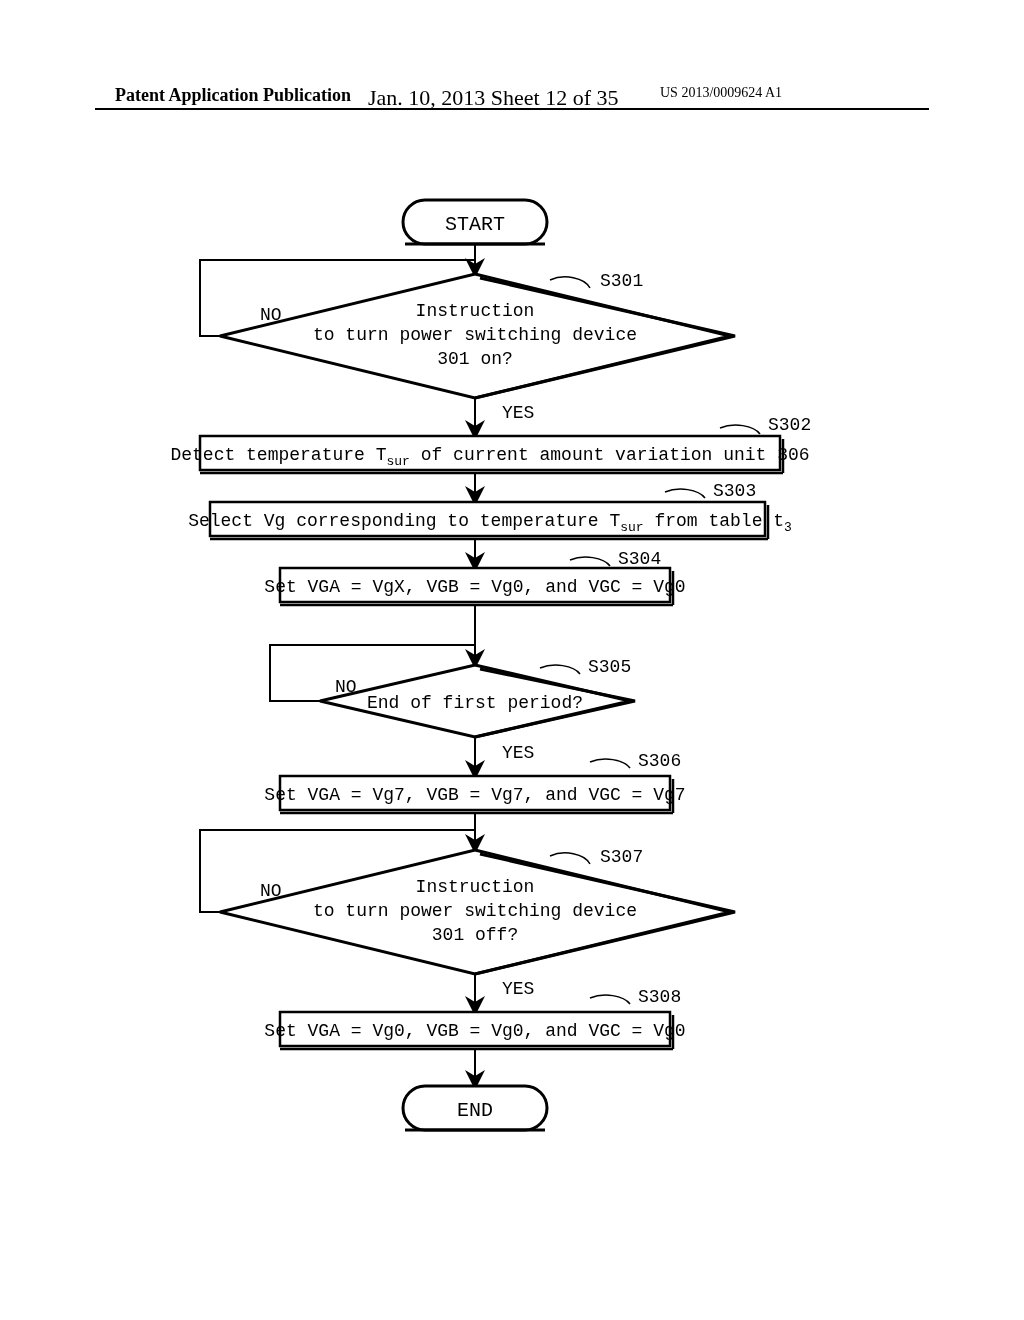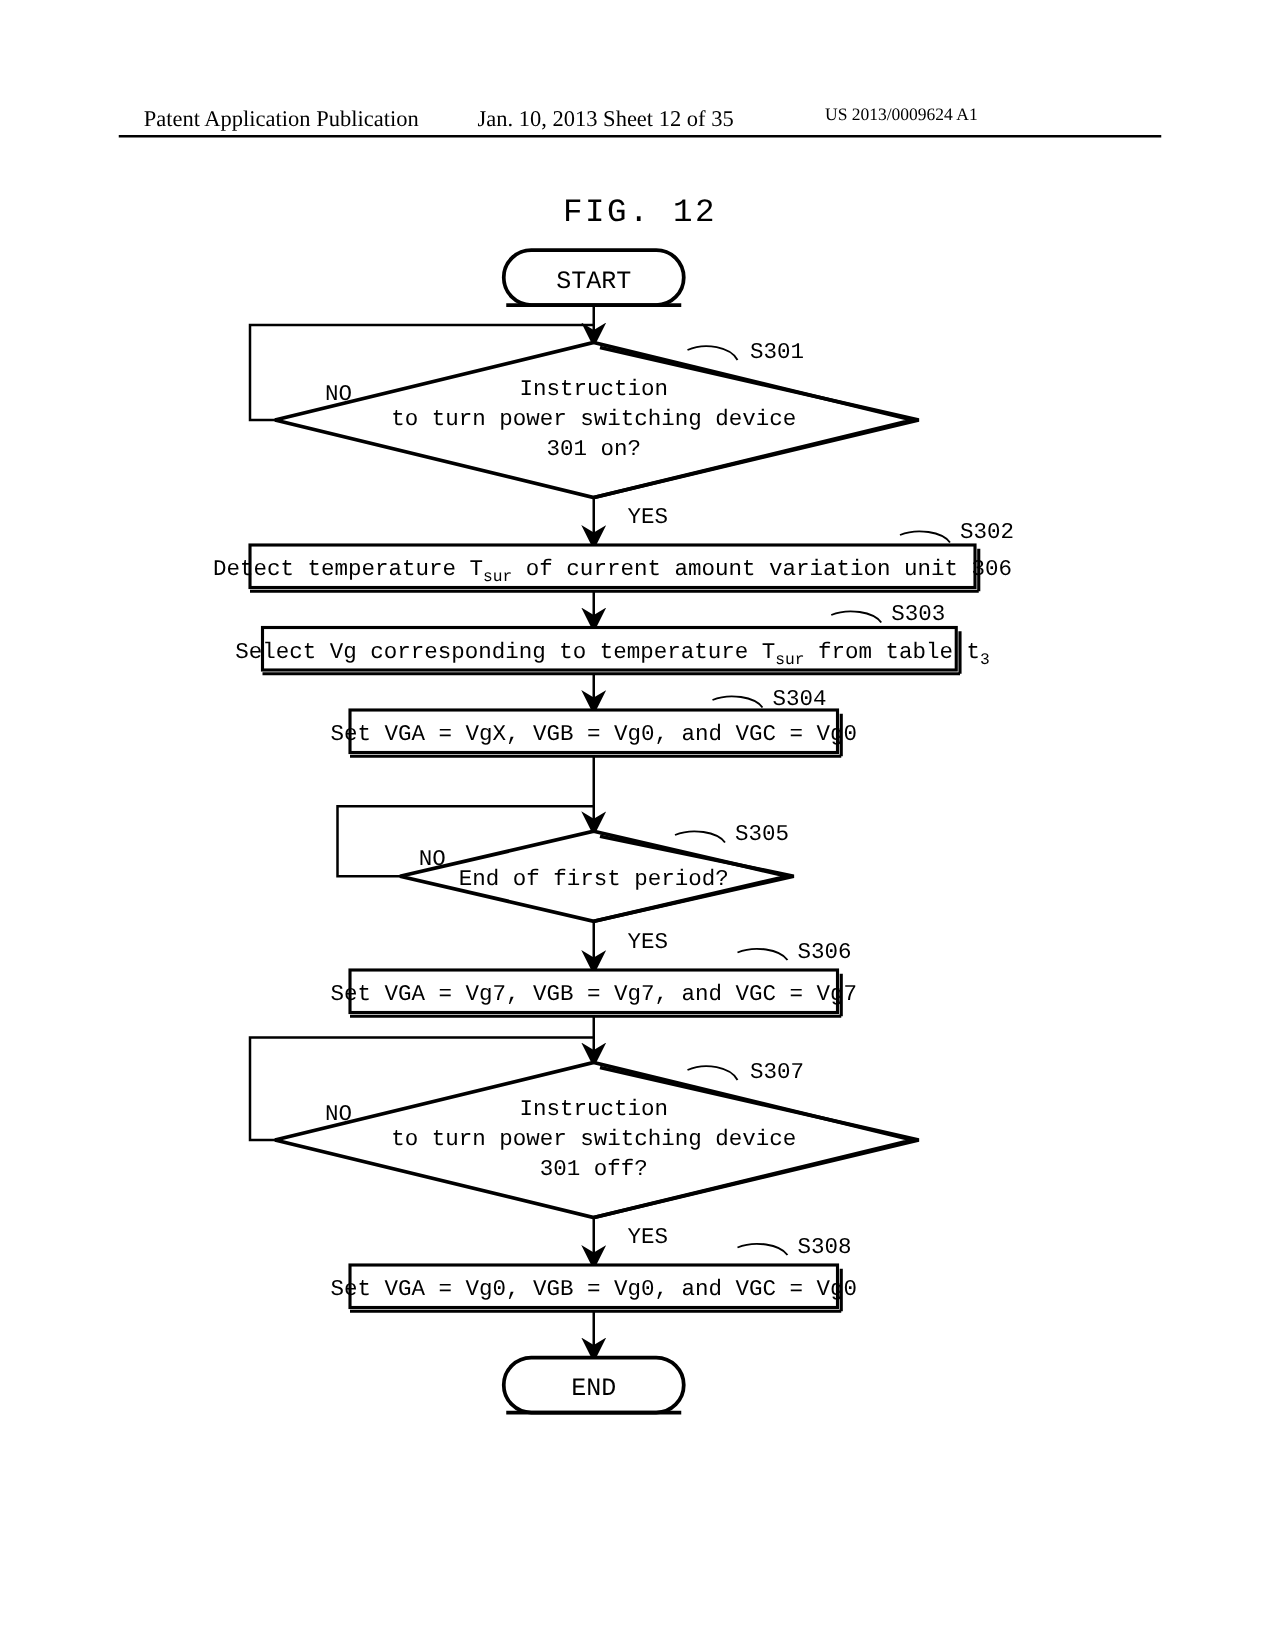--- a/index.html
+++ b/index.html
@@ -1,37 +1,36 @@
 <!DOCTYPE html>
 <html><head>
 <meta charset="utf-8">
 <style>
   html,body{margin:0;padding:0;background:#fff;font-family:"Courier New",monospace;color:#000}
   .page{width:1024px;height:1320px;position:relative}
   .hdr{position:absolute;top:85px;left:0;right:0;font-family:"Times New Roman",serif}
-  .hdr .l{position:absolute;left:115px;font-weight:normal;font-size:18px}
-  .hdr .c{position:absolute;left:382px;font-size:18px}
+  .hdr .l{position:absolute;left:115px;font-weight:bold;font-size:18px}
+  .hdr .c{position:absolute;left:368px;font-size:22px}
   .hdr .r{position:absolute;left:660px;font-size:14px}
   .rule{position:absolute;top:108px;left:95px;right:95px;border-top:2px solid #000}
   .figno{position:absolute;top:155px;left:0;right:0;text-align:center;font-size:26px;letter-spacing:2px}
   svg{position:absolute;top:190px;left:110px}
   .label{font-family:"Courier New",monospace;font-size:18px}
   .term{font-family:"Courier New",monospace;font-size:20px}
 </style>
 </head>
 <body>
 
 <div class="page">
   <div class="hdr">
     <span class="l">Patent Application Publication</span>
     <span class="c">Jan. 10, 2013  Sheet 12 of 35</span>
     <span class="r">US 2013/0009624 A1</span>
   </div>
   <div class="rule"></div>
-  <div class="figno">FIG. 12</div>
 
   <svg width="800" height="1090">
     <defs>
       <marker id="ah" markerWidth="10" markerHeight="10" refX="8" refY="5" orient="auto">
         <path d="M0,0 L10,5 L0,10 L3,5 Z" fill="#000"></path>
       </marker>
     </defs>
 
     <g>
       <path d="M315,10 h100 a22,22 0 0 1 0,44 h-100 a22,22 0 0 1 0,-44 Z" fill="#fff" stroke="#000" stroke-width="3"></path>

